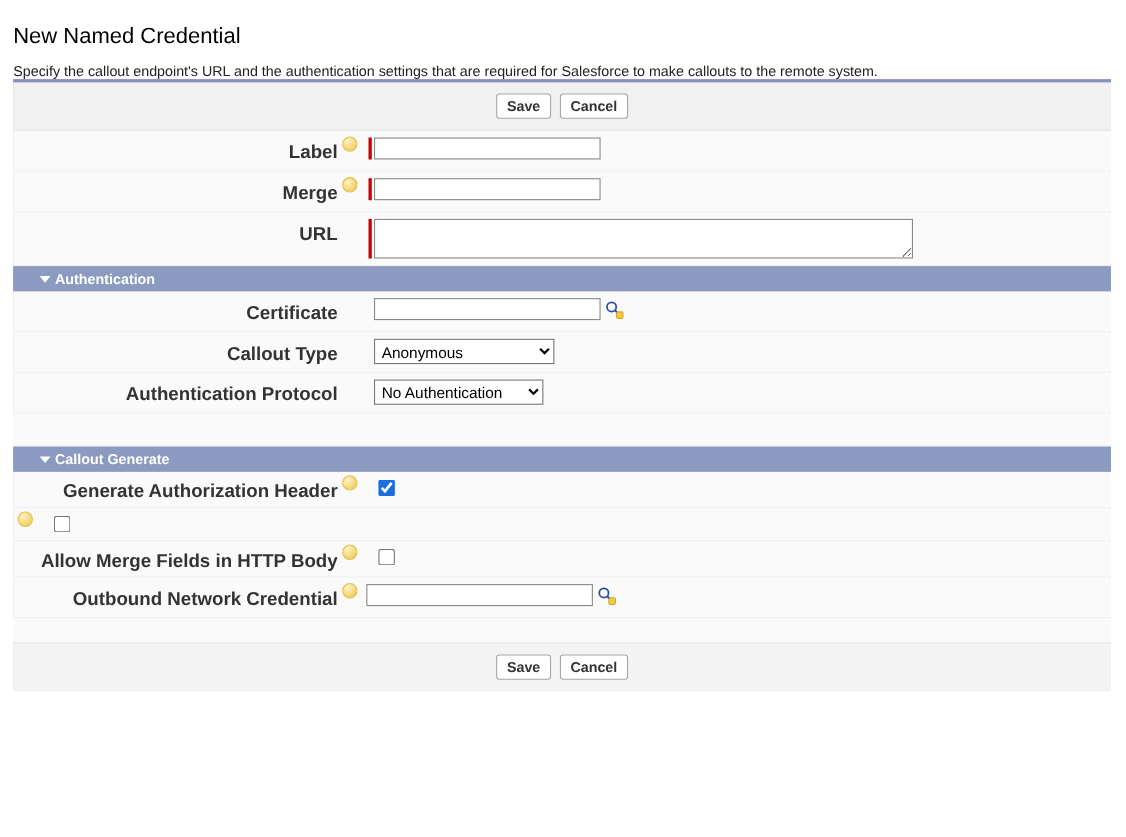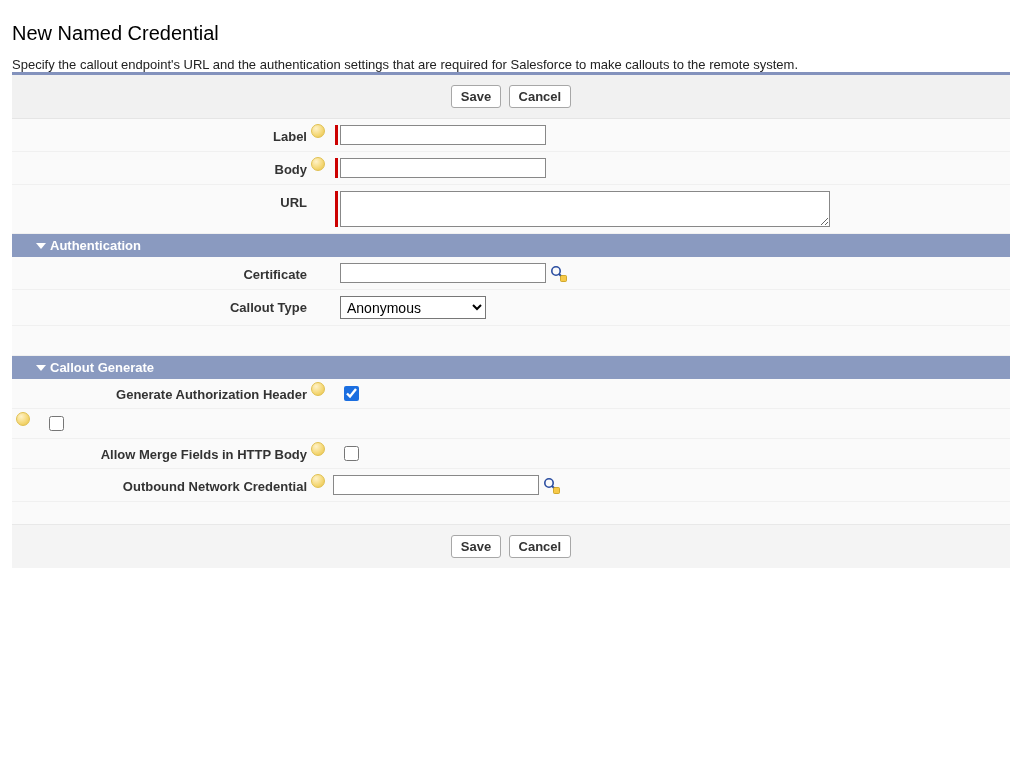--- a/index.html
+++ b/index.html
@@ -53,21 +53,21 @@
   .field-row {
     display: flex;
     align-items: flex-start;
     padding: 6px 0 6px 0;
     border-bottom: 1px solid #f0f0f0;
   }
   .field-row.tight { padding: 4px 0; }
   .field-label {
     width: 295px;
     text-align: right;
-    font-size: 13px;
+    font-size: 17px;
     font-weight: bold;
     color: #333;
     padding-top: 4px;
   }
   .help-icon {
     display: inline-block;
     width: 14px;
     height: 14px;
     border-radius: 50%;
     background: radial-gradient(circle at 35% 30%, #fff2c8, #f5d97a 55%, #e8c247);
@@ -110,21 +110,21 @@
     background: #fff;
     resize: both;
   }
   select.sf-select {
     border: 1px solid #777;
     background: #fff;
     font-size: 14px;
     padding: 1px 2px;
     height: 23px;
   }
-  select.sf-select.identity { width: 146px; }
+  select.sf-select.identity { width: 164px; }
   select.sf-select.auth { width: 154px; }
   .lookup-icon {
     display: inline-flex;
     width: 18px;
     height: 18px;
     margin-left: 3px;
     align-items: center;
     justify-content: center;
     position: relative;
     top: 1px;
@@ -173,21 +173,21 @@
     <div class="field-row">
       <div class="field-label">Label</div>
       <span class="help-icon"></span>
       <div class="field-input-cell">
         <span class="req-bar"></span>
         <input type="text" class="text-input" value="" style="">
       </div>
     </div>
 
     <div class="field-row">
-      <div class="field-label">Body</div>
+      <div class="field-label">Merge</div>
       <span class="help-icon"></span>
       <div class="field-input-cell">
         <span class="req-bar"></span>
         <input type="text" class="text-input" value="" style="">
       </div>
     </div>
 
     <div class="field-row">
       <div class="field-label">URL</div>
       <span class="help-icon" style="visibility:hidden;"></span>
@@ -224,20 +224,29 @@
     <div class="field-row">
       <div class="field-label">Callout Type</div>
       <span class="help-icon" style="visibility:hidden;"></span>
       <div class="field-input-cell noreq">
         <select class="sf-select identity">
           <option>Anonymous</option>
         </select>
       </div>
     </div>
 
+    <div class="field-row">
+      <div class="field-label">Authentication Protocol</div>
+      <span class="help-icon" style="visibility:hidden;"></span>
+      <div class="field-input-cell noreq">
+        <select class="sf-select auth">
+          <option>No Authentication</option>
+        </select>
+      </div>
+    </div>
 
     <div class="spacer"></div>
 
   </div>
 
   <div class="section-header">
     <span class="tri"></span>
     <span>Callout Generate</span>
   </div>
 

